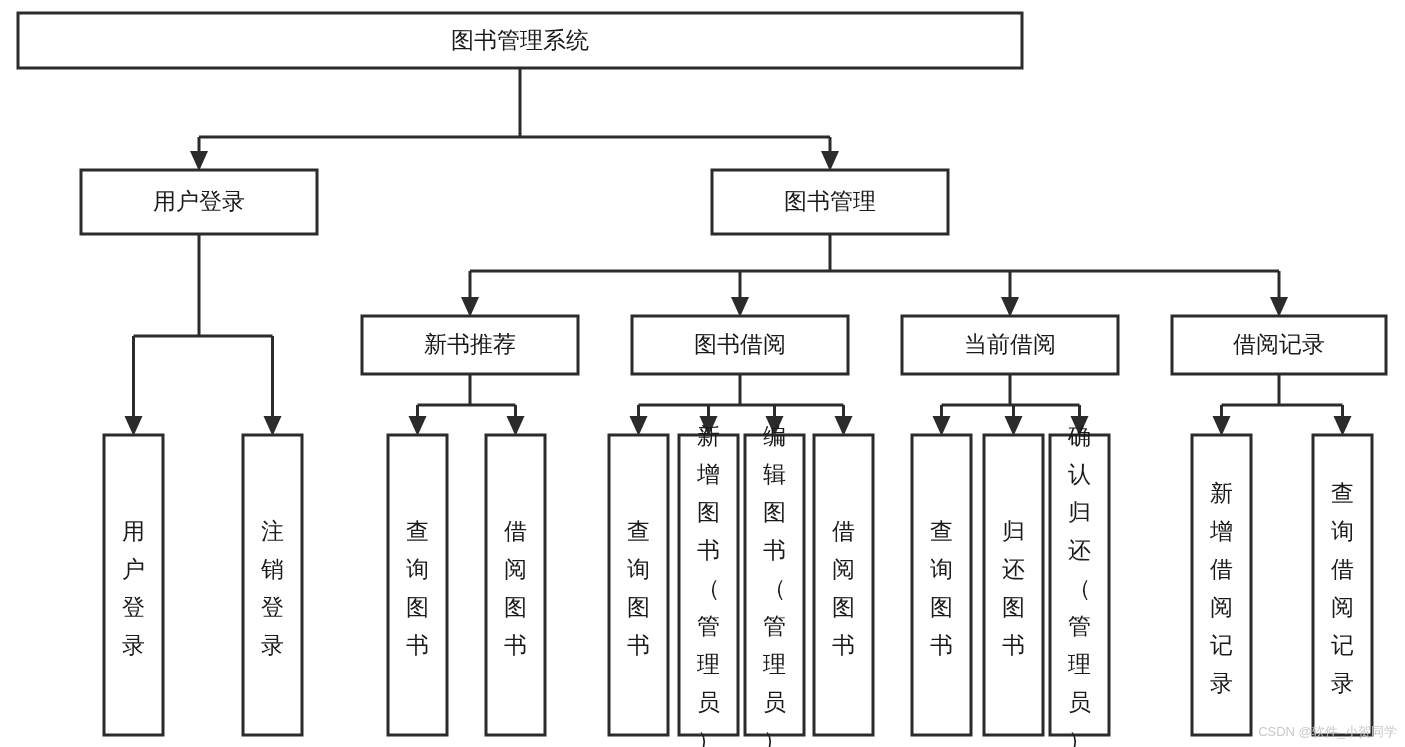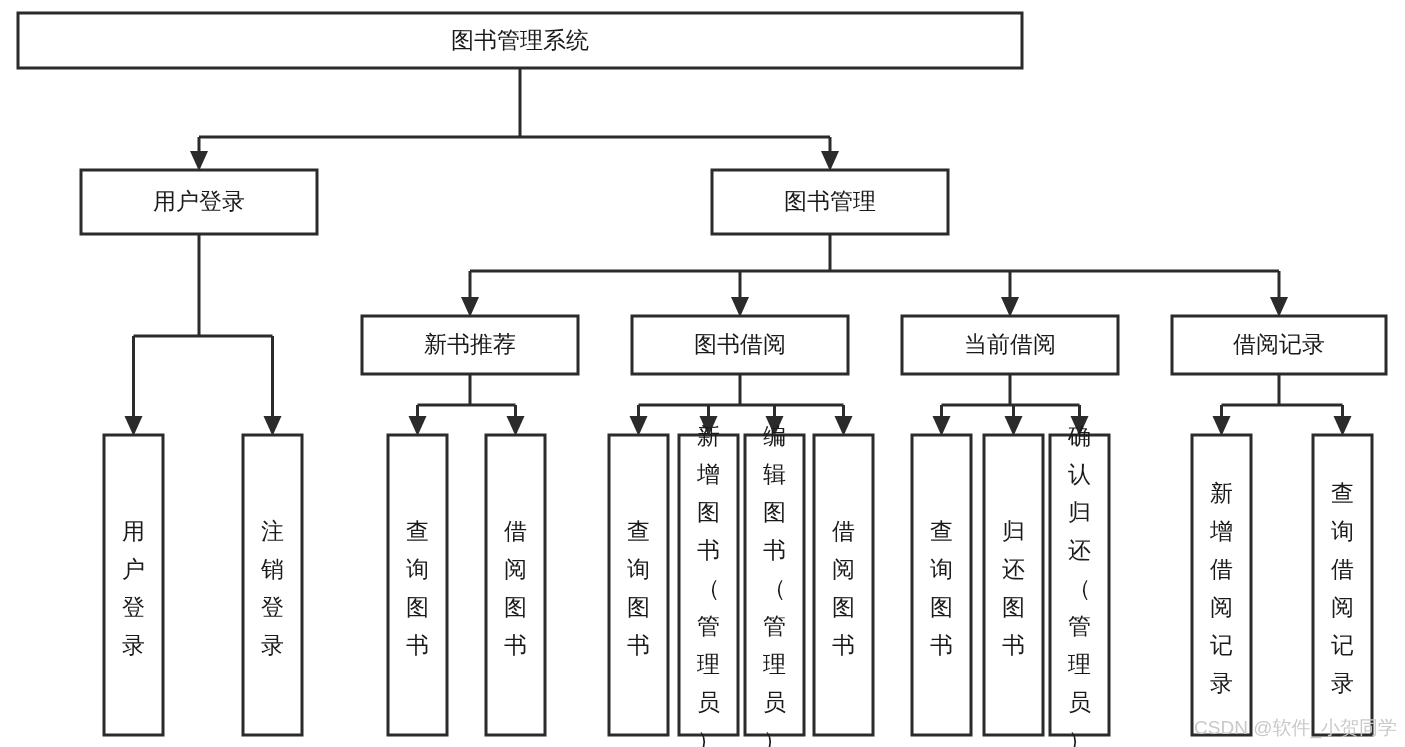--- a/index.html
+++ b/index.html
@@ -52,21 +52,21 @@
   }
   .edge-arrow {
     fill: #2b2b2b;
     stroke: none;
   }
   .watermark {
     position: absolute;
     right: 8px;
     bottom: 6px;
     font-family: "Liberation Sans", "DejaVu Sans", sans-serif;
-    font-size: 19px;
+    font-size: 13px;
     color: #c9c9c9;
     white-space: nowrap;
     user-select: none;
   }
 </style>
 </head>
 <body>
 
 <div id="diagram-root">
   <svg class="diagram" viewBox="0 0 1405 747" xmlns="http://www.w3.org/2000/svg">

